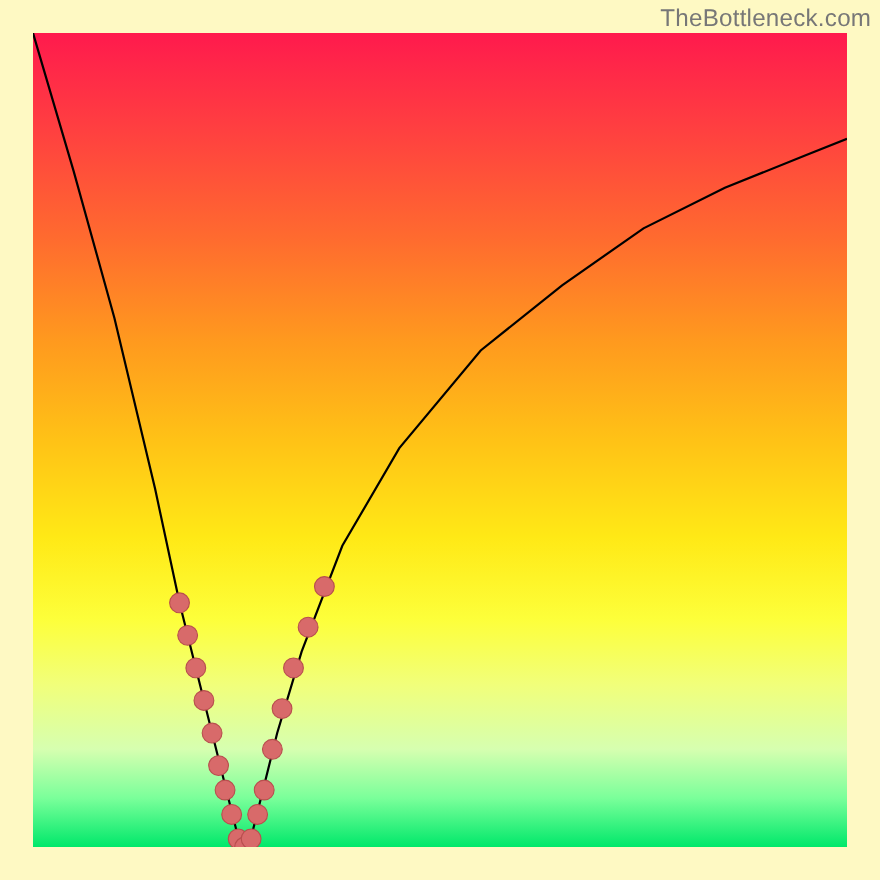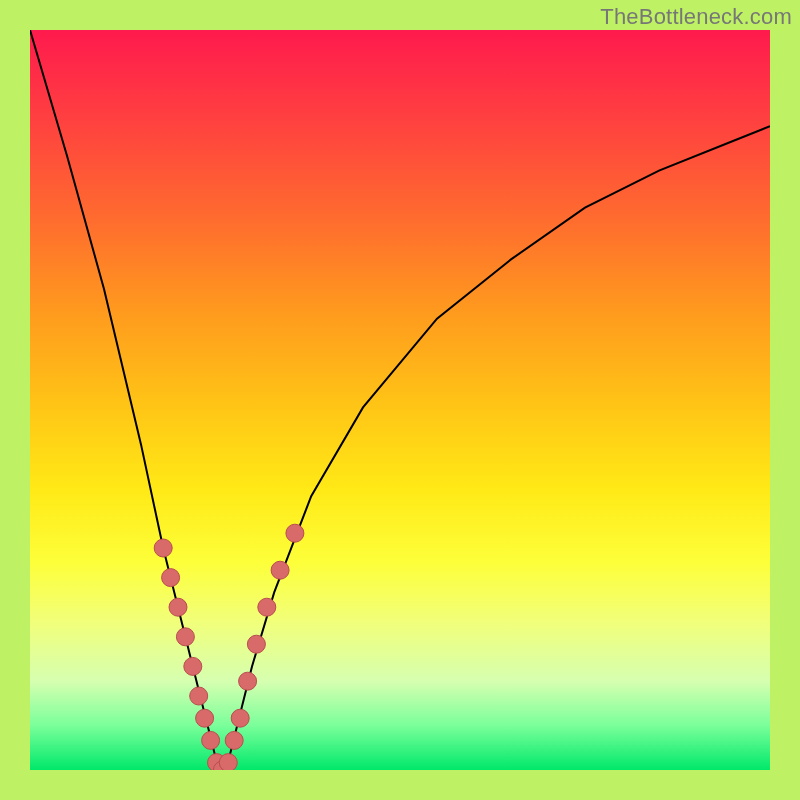--- a/index.html
+++ b/index.html
@@ -9,21 +9,21 @@
     height: 800px;
     background: #000;
     overflow: hidden;
   }
   .frame {
     position: absolute;
     left: 0;
     top: 0;
     width: 800px;
     height: 800px;
-    background: #bef264;
+    background: #fef9c3;
   }
   .plot {
     position: absolute;
     left: 30px;
     top: 30px;
     width: 740px;
     height: 740px;
     background: linear-gradient(to bottom,
       #ff1a4d 0%,
       #ff4040 12%,

